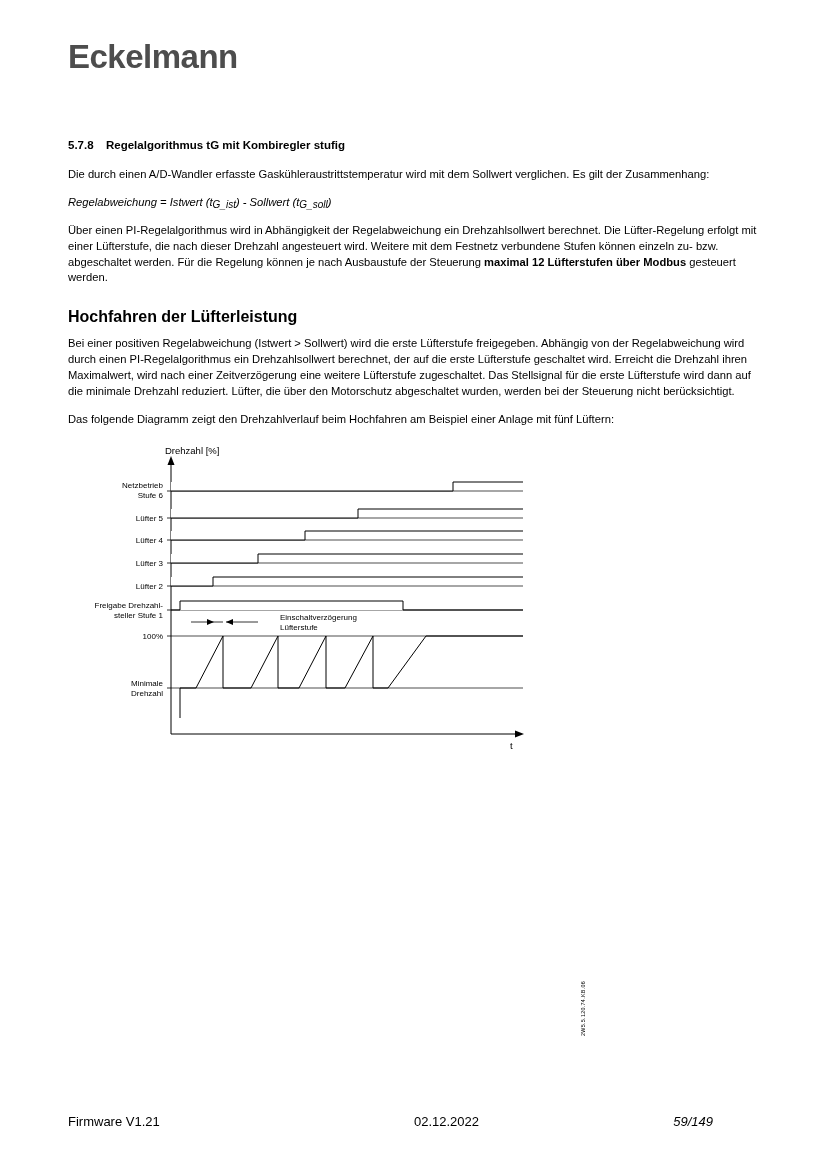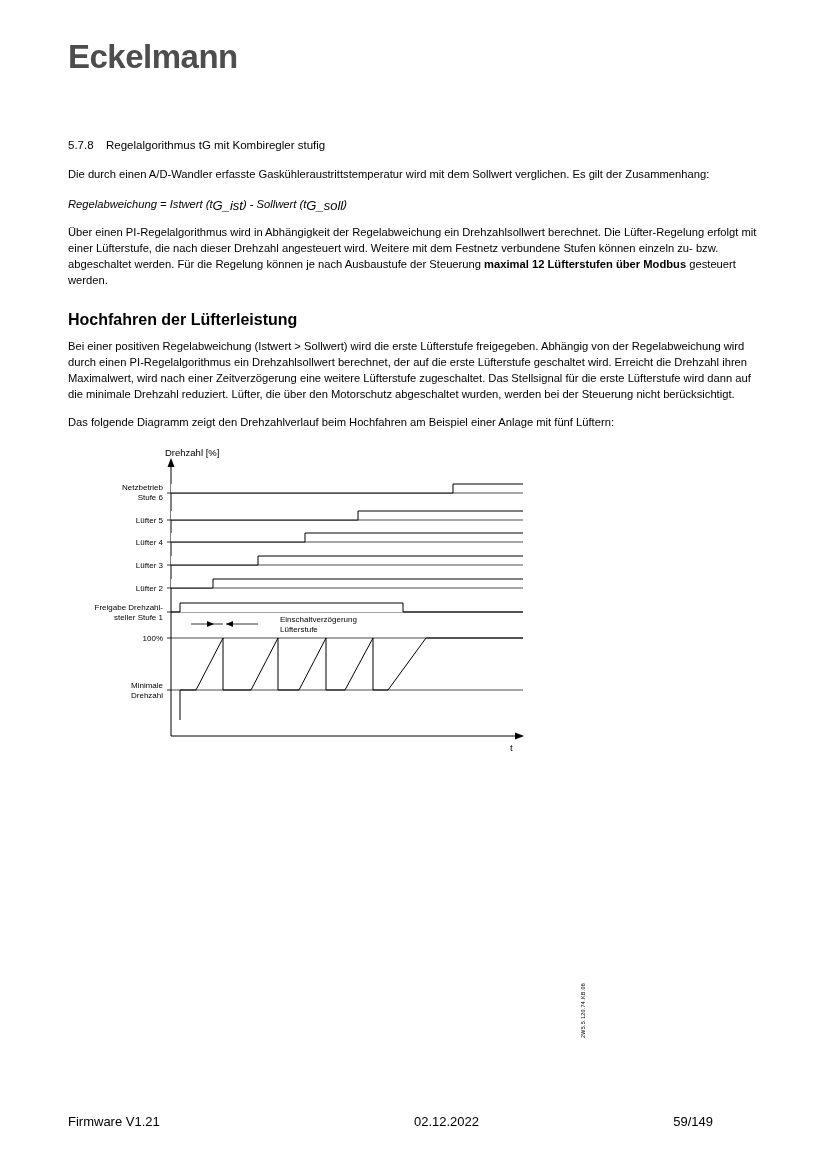--- a/index.html
+++ b/index.html
@@ -32,42 +32,42 @@
     font-family: "Liberation Sans", sans-serif;
   }
   .content {
     position: absolute;
     left: 68px;
     top: 138px;
     width: 692px;
   }
   h2.section-title {
     font-size: 11.5px;
-    font-weight: normal;
+    font-weight: bold;
     margin: 0 0 14px 0;
     line-height: 1.3;
   }
   h2.section-title .num {
     display: inline-block;
     min-width: 38px;
   }
   p.para {
     font-size: 11.2px;
     line-height: 1.42;
     margin: 0 0 12px 0;
     text-align: left;
   }
   p.formula {
     font-size: 11.2px;
     font-style: italic;
     line-height: 1.42;
     margin: 0 0 12px 0;
   }
   sub {
-    font-size: 13px;
+    font-size: 10px;
     vertical-align: baseline;
     position: relative;
     top: 2.5px;
   }
   h3.subhead {
     font-size: 16px;
     font-weight: bold;
     margin: 22px 0 10px 0;
   }
   .bold { font-weight: bold; }
@@ -82,21 +82,21 @@
     position: absolute;
     left: 68px;
     right: 68px;
     bottom: 40px;
     font-size: 13px;
     display: flex;
     justify-content: space-between;
     align-items: baseline;
   }
   .footer .mid { margin-left: 60px; }
-  .footer .right { text-align: left; }
+  .footer .right { text-align: left; font-style: italic; }
   .sidecode {
     position: absolute;
     left: 512px;
     top: 590px;
     font-size: 5.4px;
     color: #000;
     transform: rotate(-90deg);
     transform-origin: left top;
     white-space: nowrap;
     letter-spacing: 0.3px;

